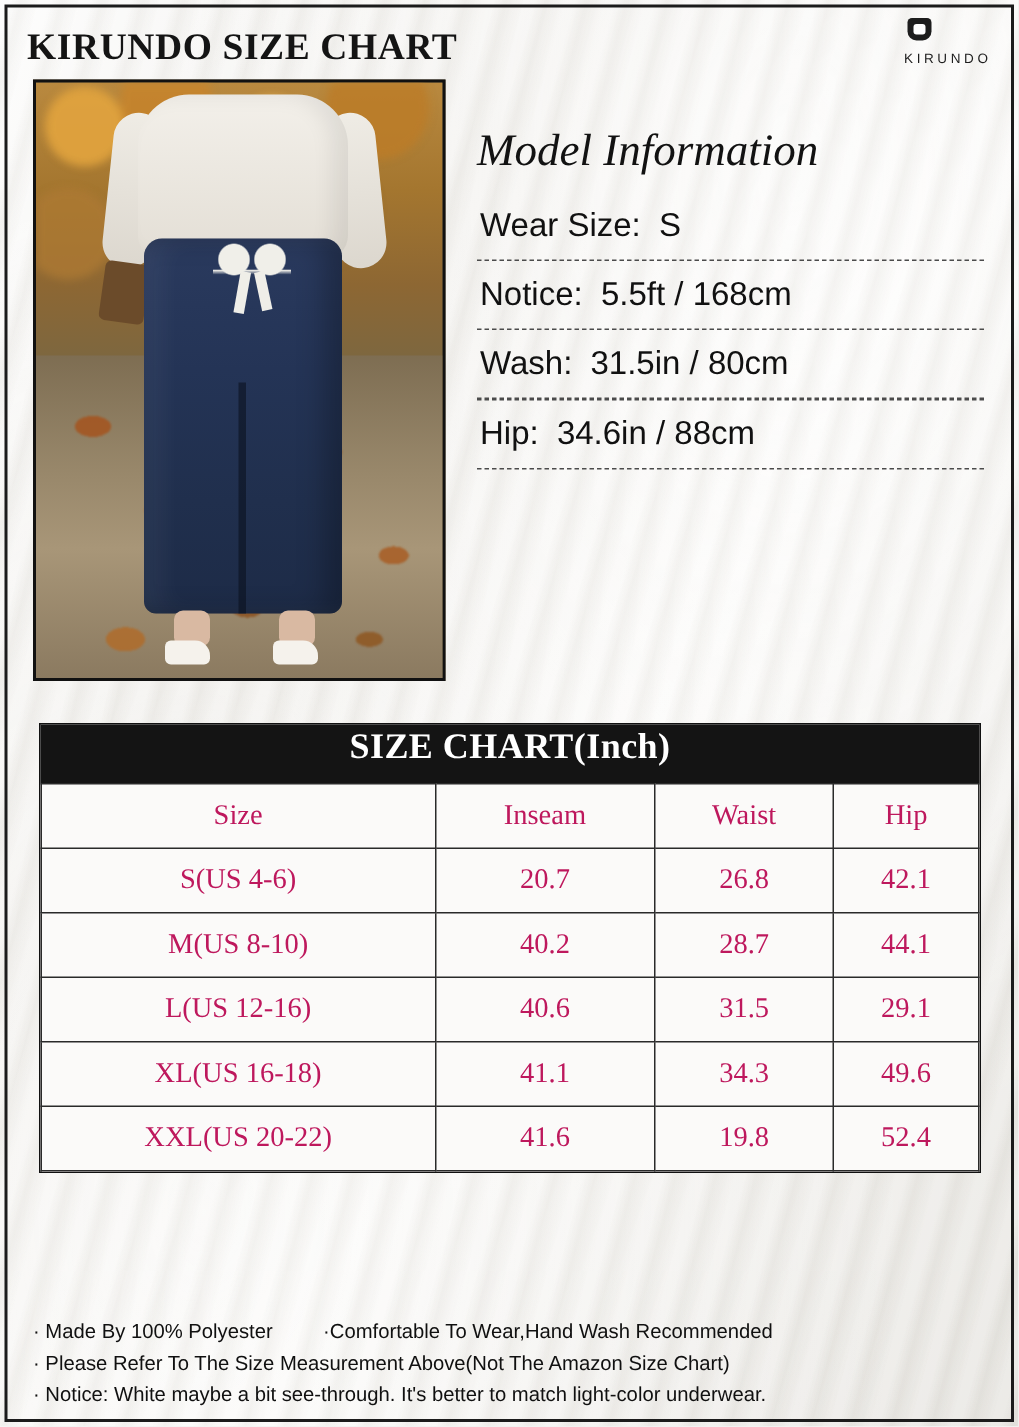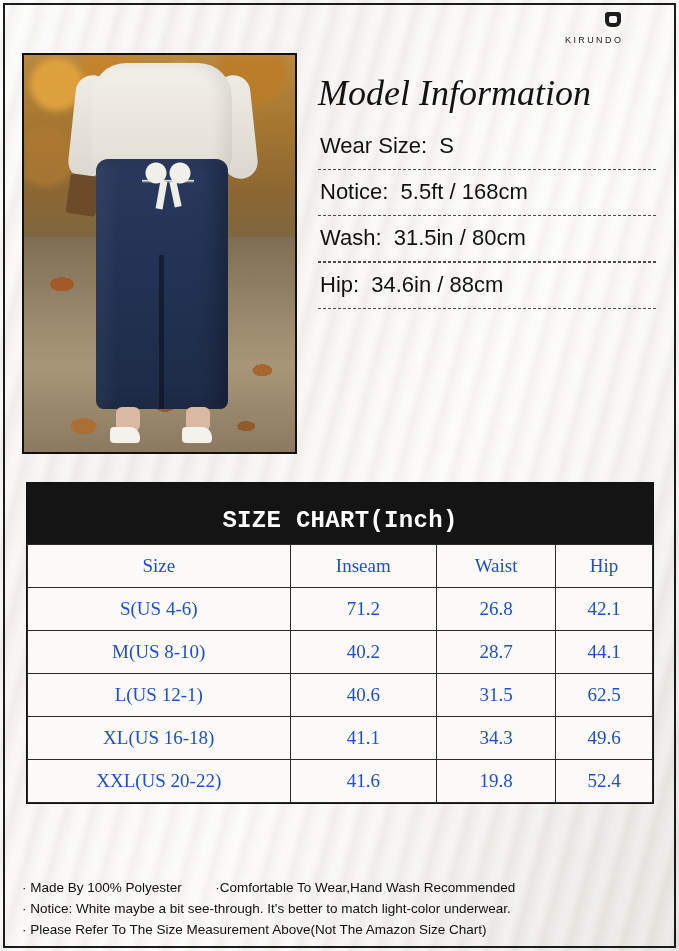--- a/index.html
+++ b/index.html
@@ -55,21 +55,21 @@
     font-size: 25px;
     font-weight: bold;
     letter-spacing: 0.4px;
     color: #141414;
     font-family: "Liberation Serif", serif;
   }
   .brand-logo {
     position: absolute;
     right: 18px;
     top: 12px;
-    text-align: left;
+    text-align: right;
     width: 96px;
   }
   .brand-logo .mark {
     display: block;
     margin: 0 auto 2px auto;
     width: 16px;
     height: 15px;
     background: #1d1d1d;
     border-radius: 3px 3px 6px 6px;
     position: relative;
@@ -233,22 +233,22 @@
   }
 
   
   .model-info {
     position: absolute;
     left: 318px;
     top: 72px;
     width: 338px;
   }
   .model-info h2 {
-    margin: 0 0 10px 0;
-    font-size: 36px;
+    margin: 12px 0 10px 0;
+    font-size: 30px;
     font-style: italic;
     font-weight: normal;
     color: #121212;
     font-family: "Liberation Serif", serif;
   }
   .info-row {
     font-size: 22px;
     color: #111;
     padding: 9px 2px 10px 2px;
     font-family: "Liberation Sans", sans-serif;
@@ -271,34 +271,34 @@
     border: 1px solid #111;
     box-sizing: border-box;
     background: #fbfaf8;
   }
   .chart-title {
     background: #141414;
     color: #ffffff;
     text-align: center;
     font-size: 24px;
     font-weight: bold;
-    padding: 24px 0 10px 0;
+    padding: 2px 0 10px 0;
     letter-spacing: 0.3px;
-    font-family: Liberation Mono, monospace;
+    font-family: Liberation Serif, serif;
   }
   table {
     border-collapse: collapse;
     width: 100%;
     background: #fbfaf8;
   }
   th, td {
     border: 1px solid #2a2a2a;
     text-align: center;
     font-size: 19px;
-    color: #1d4ed8;
+    color: #be185d;
     padding: 10px 4px;
     font-family: "Liberation Serif", serif;
     background: rgba(251,250,248,0.92);
   }
   th { font-weight: normal; }
   td.sz { width: 42%; }
 
   
   .notes {
     position: absolute;
@@ -314,20 +314,21 @@
   .notes .line { white-space: nowrap; }
   .notes .sep { display: inline-block; width: 26px; }
 </style>
 </head>
 <body>
 
 <div class="page">
   <div class="backdrop"></div>
   <div class="frame-border"></div>
 
+  <div class="brand-title">KIRUNDO SIZE CHART</div>
 
   <div class="brand-logo">
     <span class="mark"></span>
     <span class="word">KIRUNDO</span>
   </div>
 
   <div class="photo">
     <div class="sky"></div>
     <div class="foliage"></div>
     <div class="path"></div>
@@ -381,35 +382,35 @@
         <tr>
           <th class="sz">Size</th>
           <th>Inseam</th>
           <th>Waist</th>
           <th>Hip</th>
         </tr>
       </thead>
       <tbody>
         <tr>
           <td class="sz">S(US 4-6)</td>
-          <td>71.2</td>
+          <td>20.7</td>
           <td>26.8</td>
           <td>42.1</td>
         </tr>
         <tr>
           <td class="sz">M(US 8-10)</td>
           <td>40.2</td>
           <td>28.7</td>
           <td>44.1</td>
         </tr>
         <tr>
-          <td class="sz">L(US 12-1)</td>
+          <td class="sz">L(US 12-16)</td>
           <td>40.6</td>
           <td>31.5</td>
-          <td>62.5</td>
+          <td>29.1</td>
         </tr>
         <tr>
           <td class="sz">XL(US 16-18)</td>
           <td>41.1</td>
           <td>34.3</td>
           <td>49.6</td>
         </tr>
         <tr>
           <td class="sz">XXL(US 20-22)</td>
           <td>41.6</td>
@@ -419,16 +420,16 @@
       </tbody>
     </table>
   </div>
 
   <div class="notes">
     <div class="line">
       <span>· Made By  100% Polyester</span>
       <span class="sep"></span>
       <span>·Comfortable To Wear,Hand Wash Recommended</span>
     </div>
+    <div class="line">· Please Refer To The Size Measurement Above(Not The Amazon Size Chart)</div>
     <div class="line">· Notice: White maybe a bit see-through. It's better to match light-color underwear.</div>
-    <div class="line">· Please Refer To The Size Measurement Above(Not The Amazon Size Chart)</div>
   </div>
 </div>
 
 </body></html>

